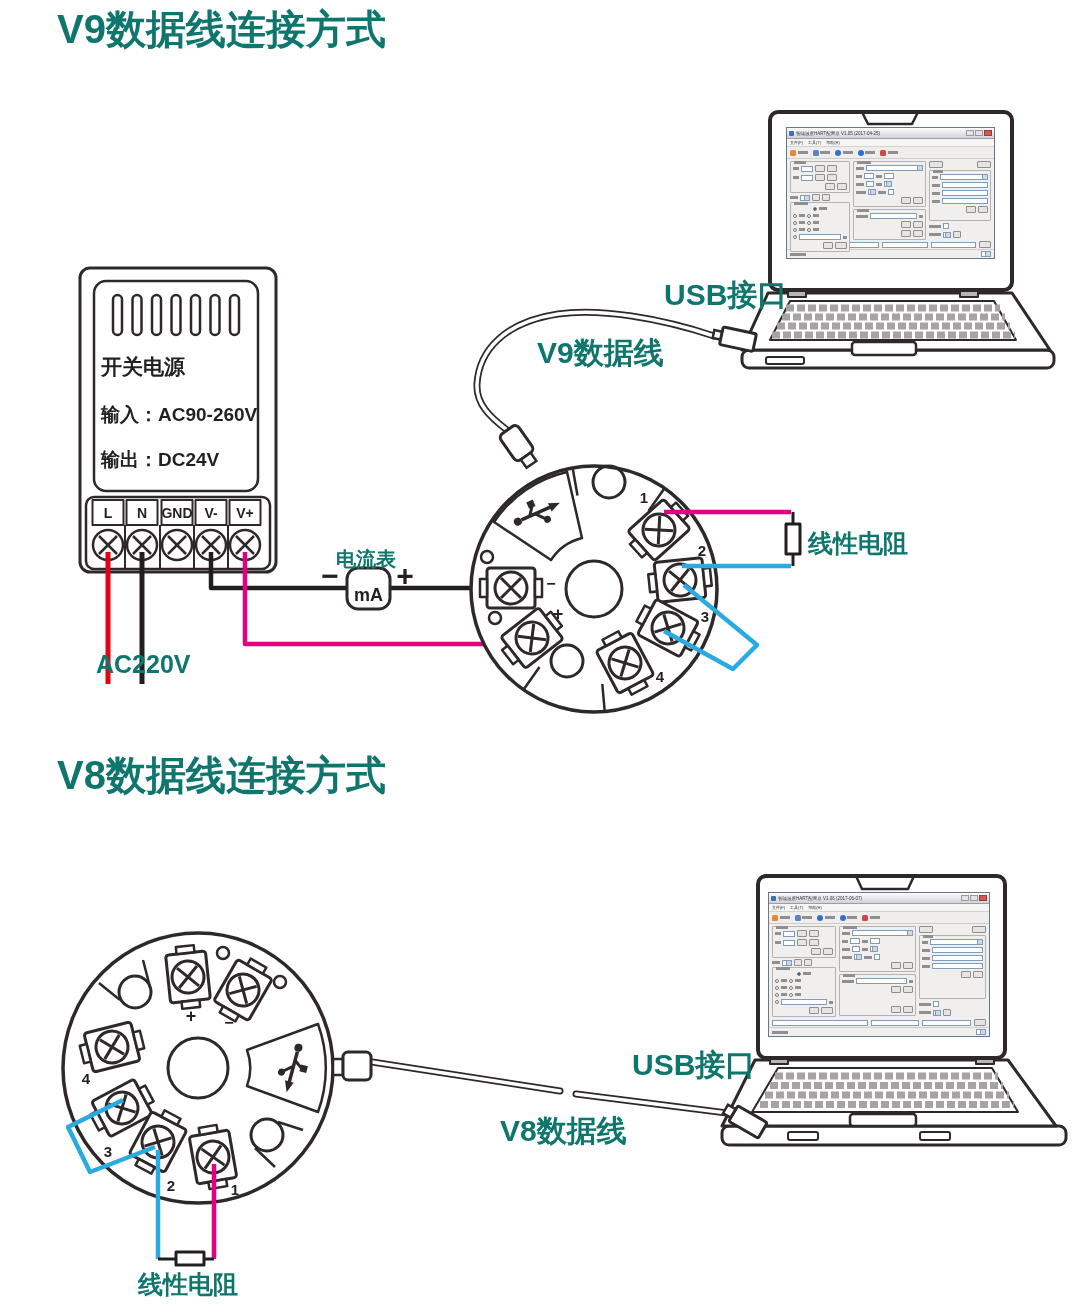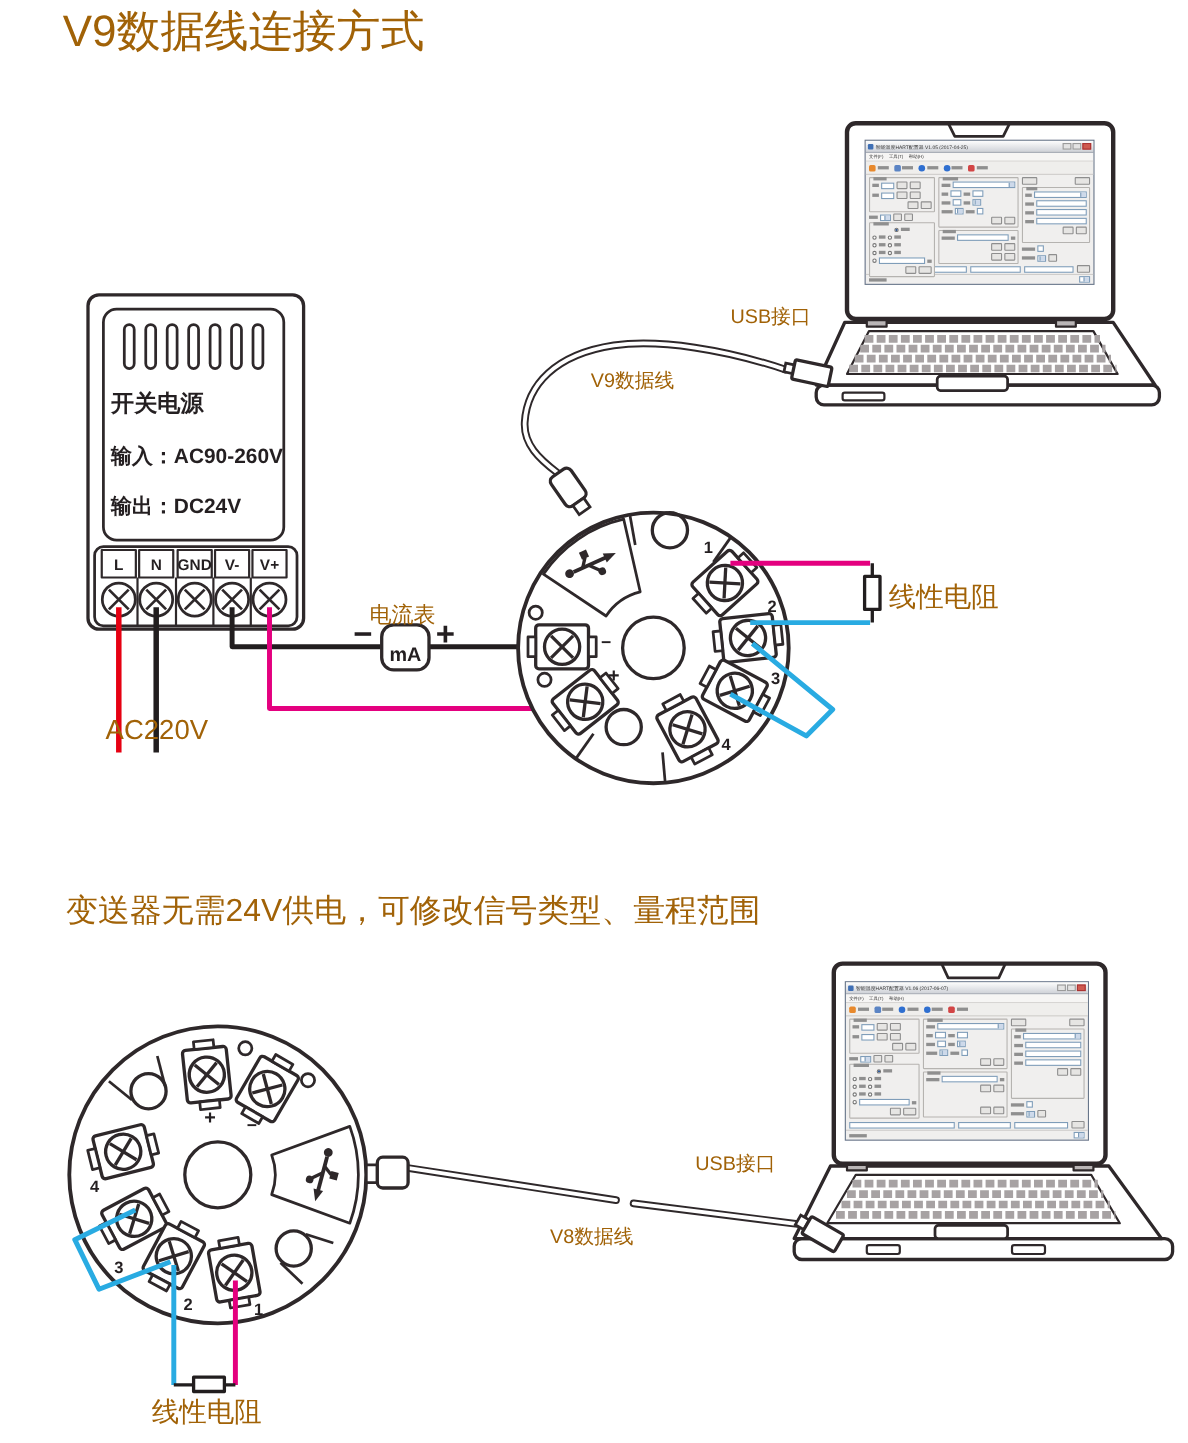--- a/index.html
+++ b/index.html
@@ -1,24 +1,24 @@
 <!DOCTYPE html>
 <html><head>
 <meta charset="utf-8">
 <style>
   html,body{margin:0;padding:0;background:#fff;}
   body{font-family:"Liberation Sans","DejaVu Sans",sans-serif;}
   #stage{position:relative;width:1080px;height:1312px;background:#fff;overflow:hidden;}
   #stage svg{position:absolute;left:0;top:0;}
   svg line,svg path,svg rect,svg circle,svg polyline{vector-effect:none;}
   svg text{font-family:"Liberation Sans","DejaVu Sans",sans-serif;fill:#241f21;font-weight:700;}
-  .lbl{position:absolute;color:#a16207;font-weight:400;white-space:nowrap;line-height:1.15;}
+  .lbl{position:absolute;color:#0f766e;font-weight:700;white-space:nowrap;line-height:1.15;}
   .h1{font-size:40px;}
   .sub{font-size:29px;}
-  .m26{font-size:18px;}
+  .m26{font-size:30px;}
   .m21{font-size:25px;}
   .m20{font-size:20px;}
 
   
   .miniwin{position:absolute;background:#f0efee;border:1px solid #68768a;display:flex;flex-direction:column;
            overflow:hidden;font-size:4px;box-sizing:border-box;}
   .mw-title{height:10px;flex:0 0 auto;background:linear-gradient(#fdfdfd,#cfd2d8);border-bottom:1px solid #9aa0ab;
             display:flex;align-items:center;gap:2px;padding:0 2px;}
   .mw-ticon{width:5px;height:5px;background:#3f6fb5;border-radius:1px;flex:0 0 auto;}
   .mw-ttext{font-size:4.5px;color:#333;white-space:nowrap;overflow:hidden;flex:1;}
@@ -293,21 +293,21 @@
   </g>
 </svg>
 
 <div class="lbl h1" style="left:57px;top:6px;">V9数据线连接方式</div>
 <div class="lbl m26" style="left:664px;top:278px;">USB接口</div>
 <div class="lbl m26" style="left:537px;top:336px;">V9数据线</div>
 <div class="lbl m20" style="left:336px;top:548px;">电流表</div>
 <div class="lbl m21" style="left:808px;top:529px;">线性电阻</div>
 <div class="lbl m21" style="left:96px;top:650px;">AC220V</div>
 
-<div class="lbl sub" style="left:60px;top:812px;">变送器无需24V供电，可修改信号类型、量程范围</div>
+<div class="lbl h1" style="left:57px;top:752px;">V8数据线连接方式</div>
 <div class="lbl m26" style="left:632px;top:1048px;">USB接口</div>
 <div class="lbl m26" style="left:500px;top:1114px;">V8数据线</div>
 <div class="lbl m21" style="left:138px;top:1270px;">线性电阻</div>
 
 <div class="miniwin" style="left:786px;top:127px;width:209px;height:132px;">
   <div class="mw-title">
     <span class="mw-ticon"></span>
     <span class="mw-ttext">智能温度HART配置器 V1.05 (2017-04-25)</span>
     <span class="mw-btns">
           <i class="wb"></i>

